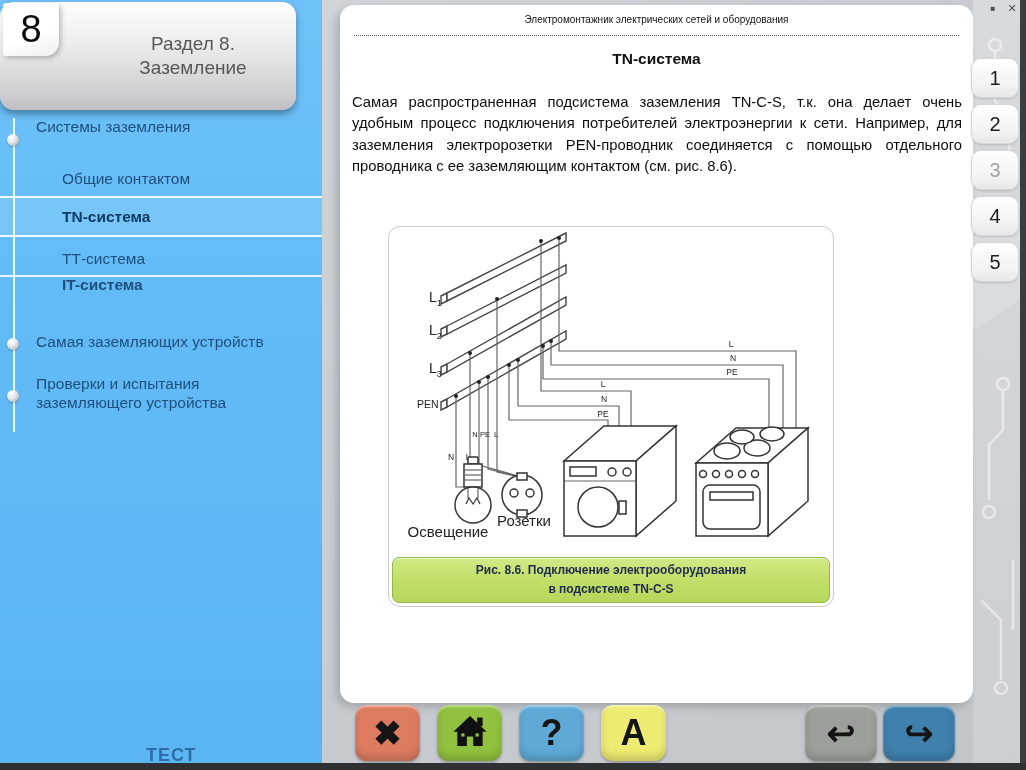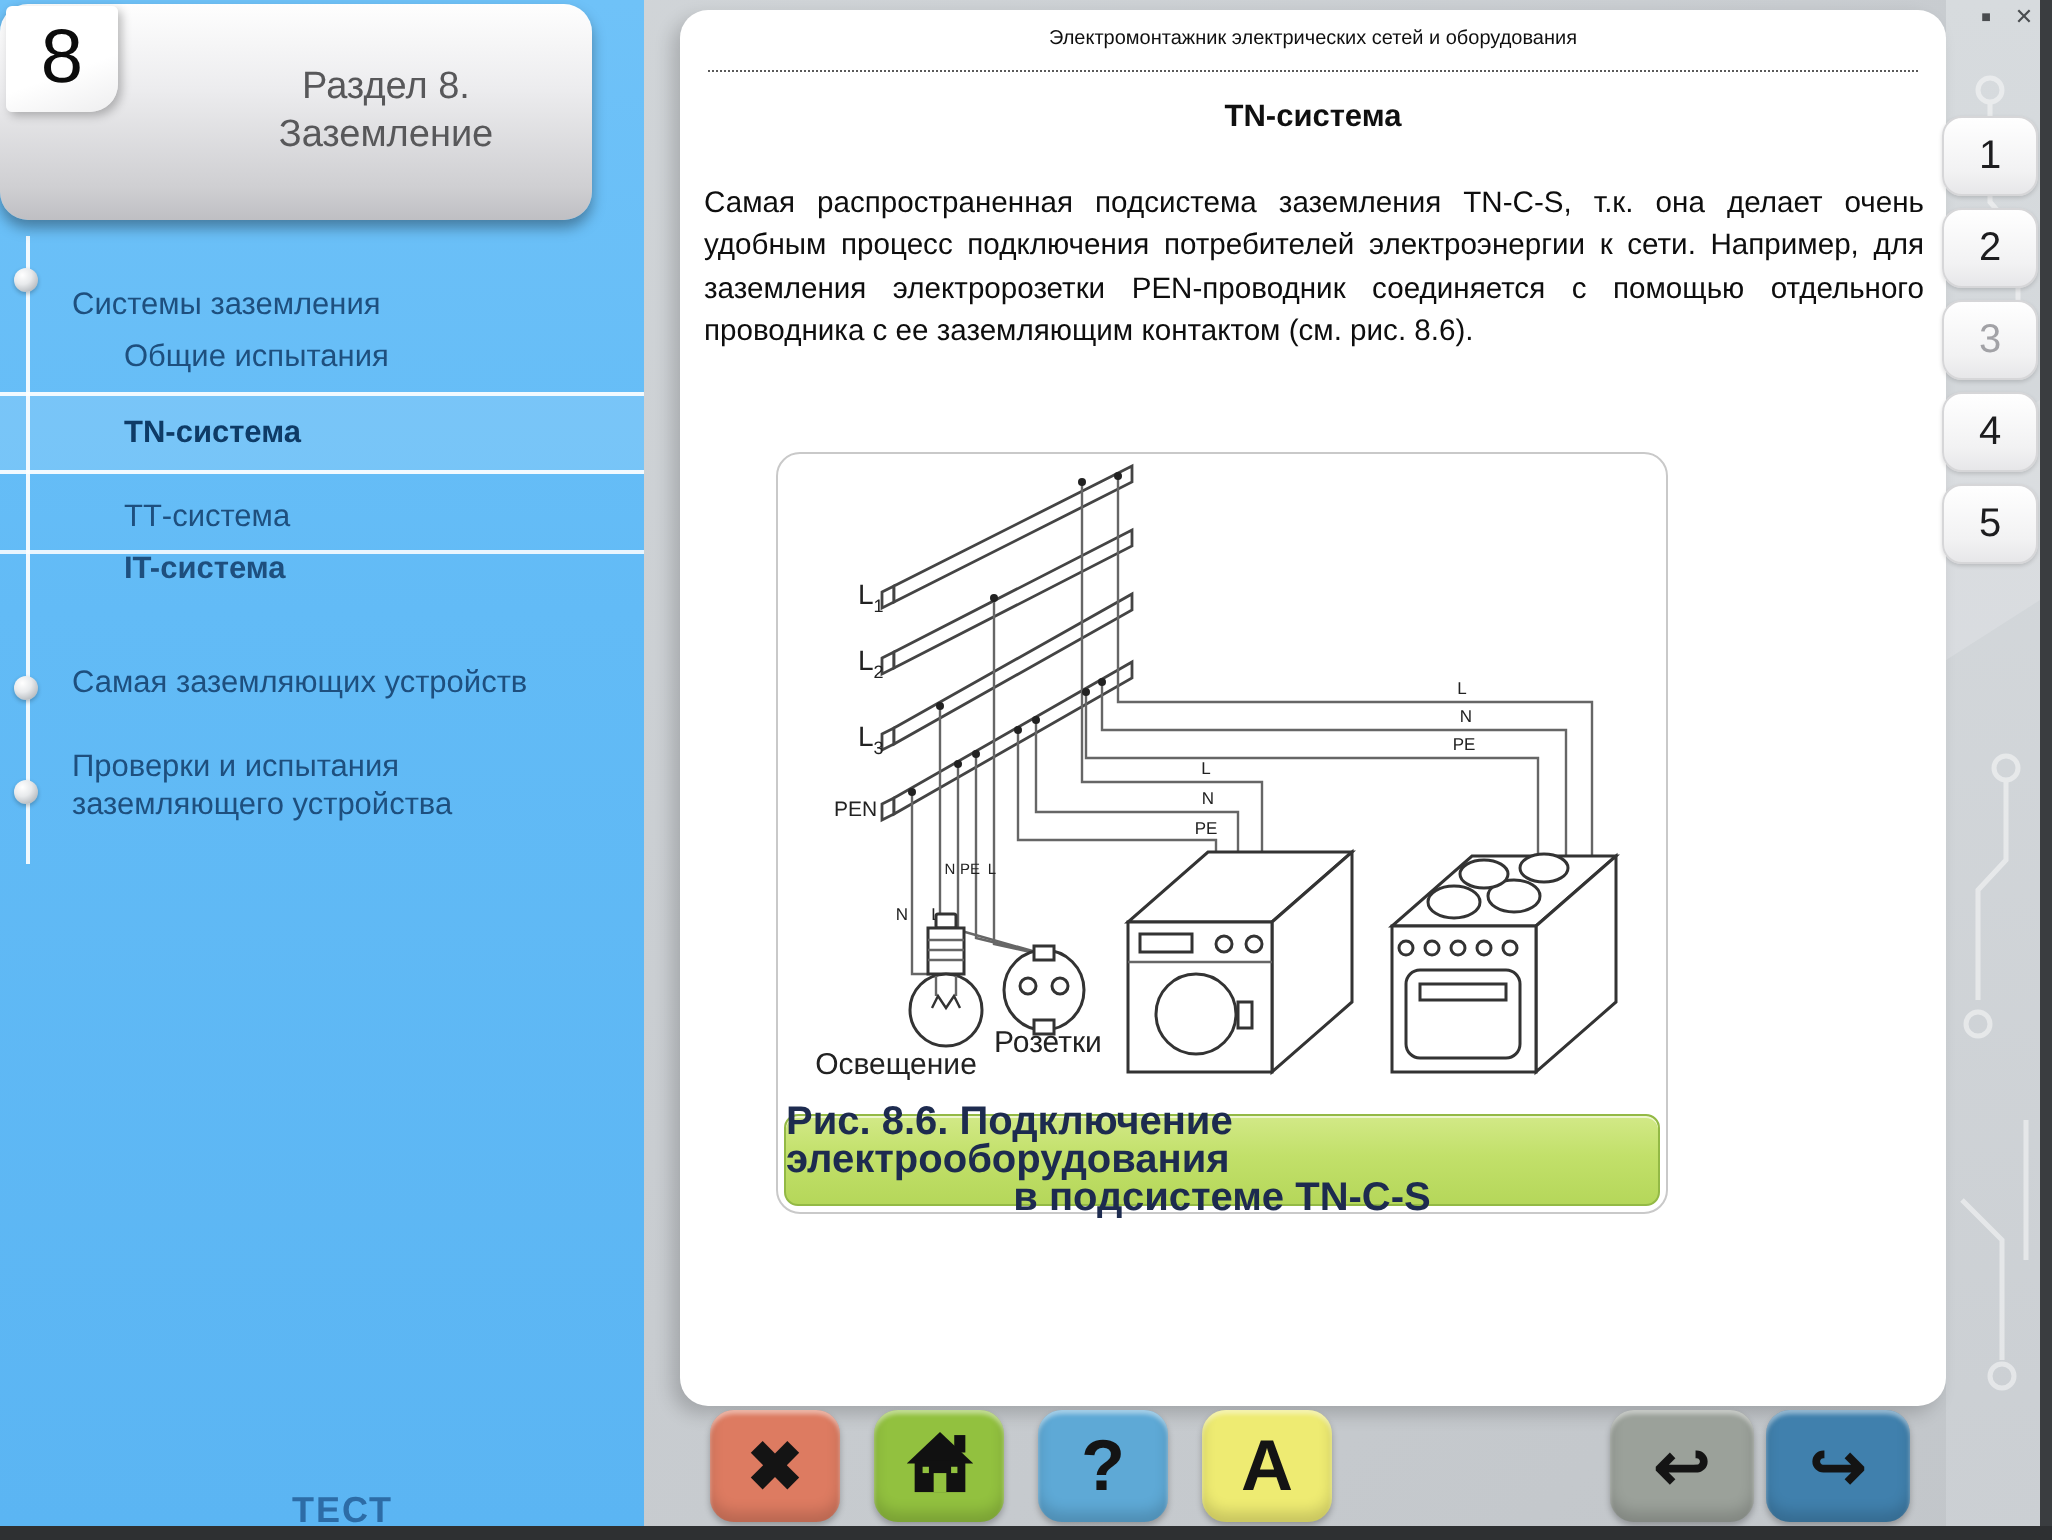--- a/index.html
+++ b/index.html
@@ -67,21 +67,21 @@
                font-size:14.8px; line-height:21.4px; color:#0e0e0e;
                text-align:justify; }
 
   
   .figure { position:absolute; left:48px; top:221px; width:446px; height:381px;
             border:1.5px solid #c9c9c9; border-radius:12px; background:#fff; }
   .fig-caption { position:absolute; left:3px; right:3px; bottom:3px; height:46px;
                  background:linear-gradient(180deg,#d2e987 0%, #c2e06a 45%, #b5d75a 100%);
                  border:1px solid #93b945; border-radius:7px;
                  display:flex; flex-direction:column; align-items:center; justify-content:center;
-                 font-size:20px; font-weight:bold; color:#1d2b4f; line-height:19px;
+                 font-size:12px; font-weight:bold; color:#1d2b4f; line-height:19px;
                  box-shadow:inset 0 1px 0 rgba(255,255,255,.6); }
   .diagram { position:absolute; left:2px; top:2px; }
 
   
   .tabs { position:absolute; left:971px; top:58px; width:48px; }
   .tab { width:48px; height:40px; margin-bottom:6px; border-radius:10px;
          background:linear-gradient(180deg,#ffffff 0%, #f2f2f3 70%, #e7e7e9 100%);
          border:1px solid #d6d6d8; box-shadow:0 1px 2px rgba(0,0,0,.15);
          display:flex; align-items:center; justify-content:center;
          font-size:20px; color:#1d1d1f; cursor:pointer; }
@@ -139,22 +139,22 @@
   <div class="sidebar">
     <div class="tree-line"></div>
 
     <div class="bullet" style="top:134px;"></div>
     <div class="bullet" style="top:338px;"></div>
     <div class="bullet" style="top:390px;"></div>
 
     <div class="menu-row-selected"></div>
     <div class="menu-sep" style="top:275px;"></div>
 
-    <div class="menu-item" style="left:36px; top:144px;">Системы заземления</div>
-    <div class="menu-item" style="left:62px; top:170px;">Общие испытания</div>
+    <div class="menu-item" style="left:36px; top:118px;">Системы заземления</div>
+    <div class="menu-item" style="left:62px; top:170px;">Общие контактом</div>
     <div class="menu-item sel" style="left:62px; top:208px;">TN-система</div>
     <div class="menu-item" style="left:62px; top:250px;">ТТ-система</div>
     <div class="menu-item" style="left:62px; top:276px;font-weight:bold;">IT-система</div>
     <div class="menu-item" style="left:36px; top:333px; width:280px;">Самая заземляющих устройств</div>
     <div class="menu-item" style="left:36px; top:374px; width:250px; line-height:19px;">Проверки и испытания заземляющего устройства</div>
 
     <div class="test-link">ТЕСТ</div>
   </div>
 
   <div class="header-card">

